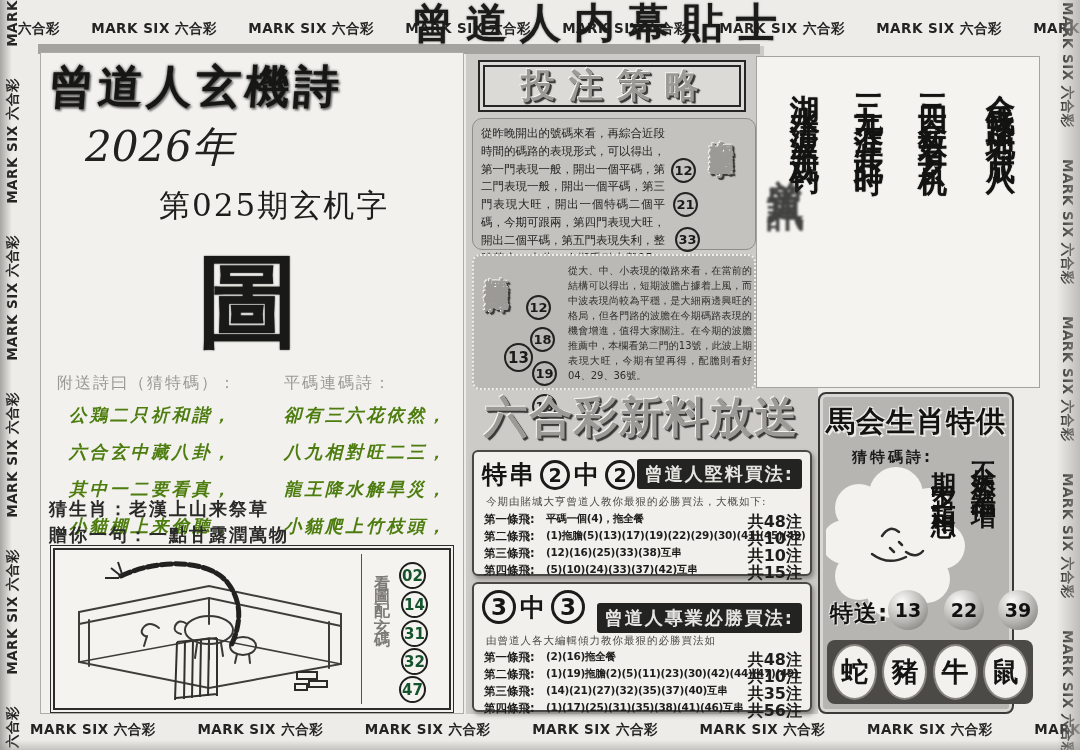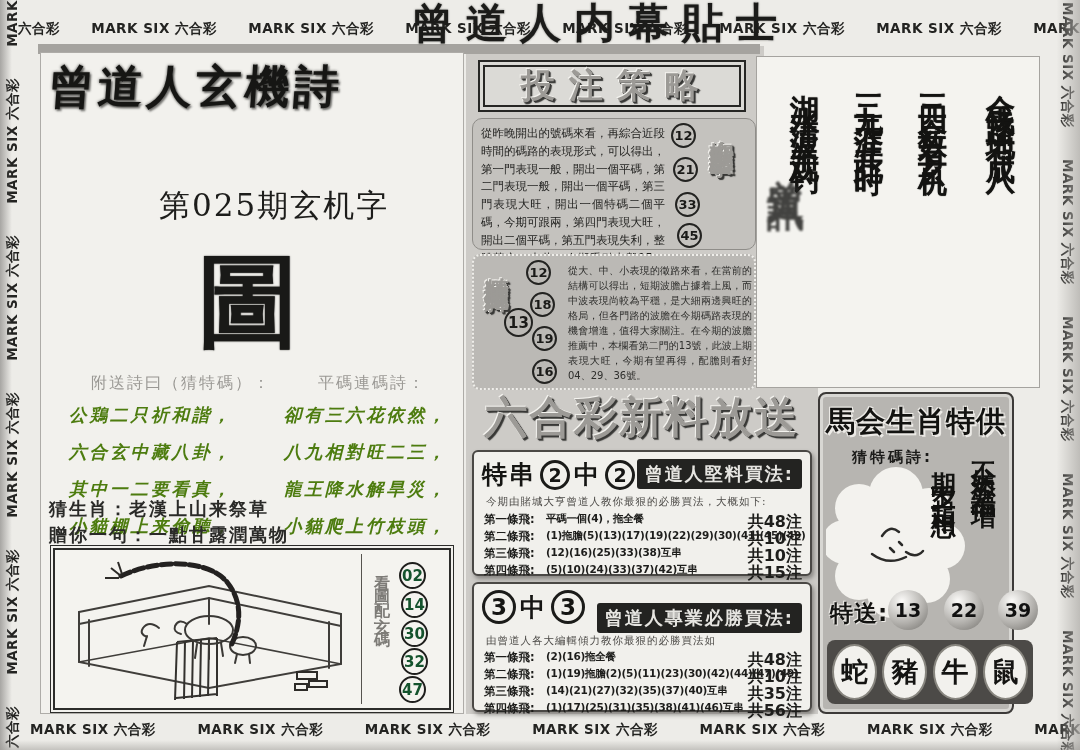--- a/index.html
+++ b/index.html
@@ -41,21 +41,21 @@
     letter-spacing:4px; text-shadow:0 0 3px rgba(20,20,18,.8), 2px 2px 2px rgba(20,20,18,.45);
     transform:skewX(-4deg);
   }
   .year-label { position:absolute; left:44px; top:66px; font-size:42px; font-style:italic; font-family:"DejaVu Serif","Liberation Serif",serif; color:#21211f;}
   .issue-label { position:absolute; left:118px; top:132px; font-size:31px; font-family:"DejaVu Serif","Liberation Serif",serif; color:#1d1d1b; letter-spacing:2px;}
   .framed-char {
     position:absolute; left:156px; top:196px; font-size:102px; line-height:1;
     font-family:"DejaVu Serif","Liberation Serif",serif; font-weight:bold; color:#191917;
     text-shadow:0 0 1.5px #191917;
   }
-  .poem-header { position:absolute; font-size:16px; color:#9a9894; letter-spacing:2px; font-family:"DejaVu Serif","Liberation Serif",serif;margin-left:34px; }
+  .poem-header { position:absolute; font-size:16px; color:#9a9894; letter-spacing:2px; font-family:"DejaVu Serif","Liberation Serif",serif; }
   .poem-line { position:absolute; font-size:17.5px; color:#4d7c0f; letter-spacing:3px; font-family:"DejaVu Serif","Liberation Serif",serif; font-style:italic; font-weight:bold;}
   .hint-line { position:absolute; font-size:18px; color:#2a2a28; letter-spacing:2px; font-family:"DejaVu Serif","Liberation Serif",serif; font-weight:bold;}
   .picture-box { position:absolute; left:12px; top:495px; width:398px; height:162px; border:2px solid #2c2c2a; outline:1px solid #2c2c2a; outline-offset:2px; background:#f4f3ef; }
   .pic-divider { position:absolute; left:306px; top:4px; width:1px; height:150px; background:#55534f; }
   .pic-caption { position:absolute; left:316px; top:12px; writing-mode:vertical-rl; text-orientation:upright; font-size:16px; letter-spacing:14px; color:#7d7b77; font-weight:bold; }
   .num-badge {
     position:absolute; width:27px; height:27px; border:2px solid #1e1e1c; border-radius:50%;
     display:flex; align-items:center; justify-content:center; font-size:15px; font-weight:bold; color:#14532d; background:transparent;
   }
 
@@ -63,21 +63,21 @@
   .strategy-header {
     position:absolute; left:478px; top:60px; width:268px; height:52px;
     background:#dbdad6; border:2px solid #262624;
     box-shadow:inset 0 0 0 3px #dbdad6, inset 0 0 0 5px #262624;
     display:flex; align-items:center; justify-content:center;
   }
   .outline3d { font-weight:bold; color:#9c9a96; text-shadow:-1px -1px 0 #f4f3ef, 1px 1px 0 #383836, 2px 2px 1px #383836; }
   .strategy-header .outline3d { font-size:34px; letter-spacing:14px; padding-left:10px;}
   .strategy-box { position:absolute; left:472px; top:118px; width:284px; height:132px; background:#c4c2be; border:1px solid #8f8d89; border-radius:10px; }
   .strategy-body { position:absolute; left:8px; top:6px; width:184px; font-size:11.5px; line-height:1.55; color:#1f1f1d; text-align:justify; }
-  .side-circle { position:absolute; width:25px; height:25px; border:2px solid #232321; border-radius:50%; display:flex; align-items:center; justify-content:center; font-size:13px; font-weight:bold; color:#1a1a18;}
+  .side-circle { position:absolute; width:25px; height:25px; border:2px solid #232321; border-radius:50%; display:flex; align-items:center; justify-content:center; font-size:13px; font-weight:bold; color:#1a1a18;margin-top:35px;}
   .side-label { position:absolute; writing-mode:vertical-rl; text-orientation:upright; font-size:25px; letter-spacing:2px; }
 
   .bodan-box { position:absolute; left:472px; top:254px; width:284px; height:136px; background:#bbb9b5; border:2px dotted #efeeea; border-radius:8px; }
   .bodan-body { position:absolute; left:94px; top:7px; width:184px; font-size:10px; line-height:1.5; color:#2e2e2c; text-align:justify;}
 
   .fresh-header { position:absolute; left:472px; top:392px; width:340px; height:52px; display:flex; align-items:center; justify-content:center; }
   .fresh-header .outline3d { font-size:43px; letter-spacing:2px; }
 
   .combo-box { position:absolute; left:472px; width:340px; background:#f1f0ec; border:2px solid #4a4845; border-radius:6px; box-shadow:2px 3px 4px rgba(70,68,64,.5); }
   .combo2-box { top:450px; height:126px;padding-left:16px; }
@@ -127,20 +127,21 @@
   <div class="strip strip-right">MARK SIX 六合彩      MARK SIX 六合彩      MARK SIX 六合彩      MARK SIX 六合彩      MARK SIX 六合彩      MARK SIX 六合彩      MARK SIX 六合彩</div>
 
   <div class="page-title">曾道人内幕貼士</div>
 
   <div class="wash" style="left:466px; top:46px; width:298px; height:668px;"></div>
   <div class="wash" style="left:466px; top:388px; width:352px; height:326px;"></div>
   <div class="topbar"></div>
 
   <div class="left-panel">
     <div class="callig-title">曾道人玄機詩</div>
+    <div class="year-label">2026年</div>
     <div class="issue-label">第025期玄机字</div>
     <div class="framed-char">圖</div>
 
     <div class="poem-header" style="left:16px; top:320px;">附送詩曰（猜特碼）：</div>
     <div class="poem-line" style="left:28px; top:350px;">公鶏二只祈和諧，</div>
     <div class="poem-line" style="left:28px; top:387px;">六合玄中藏八卦，</div>
     <div class="poem-line" style="left:28px; top:424px;">其中一二要看真，</div>
     <div class="poem-line" style="left:28px; top:461px;">小貓棚上来偷聽，</div>
 
     <div class="poem-header" style="left:243px; top:320px;">平碼連碼詩：</div>
@@ -177,21 +178,21 @@
         <path d="M62,22 C100,4 150,6 168,28 C184,48 182,70 172,92" fill="none" stroke="#232120" stroke-width="5" stroke-linecap="round" stroke-dasharray="10 4"></path>
         <g stroke="#2d2b28" stroke-width="2" fill="none">
           <path d="M62,22 l-10,-8 M60,24 l-14,0 M63,20 l-4,-12"></path>
           <path d="M238,118 h20 v7 h-20 z M250,127 h18 v6 h-18 z M236,130 h12 v6 h-12 z"></path>
         </g>
       </svg>
       <div class="pic-divider"></div>
       <div class="pic-caption">看圖配玄碼</div>
       <div class="num-badge" style="left:344px; top:12px;">02</div>
       <div class="num-badge" style="left:346px; top:41px;">14</div>
-      <div class="num-badge" style="left:346px; top:70px;">30</div>
+      <div class="num-badge" style="left:346px; top:70px;">31</div>
       <div class="num-badge" style="left:346px; top:98px;">32</div>
       <div class="num-badge" style="left:344px; top:126px;">47</div>
     </div>
   </div>
 
   <div class="strategy-header">
     <span class="outline3d">投注策略</span>
   </div>
 
   <div class="strategy-box">

